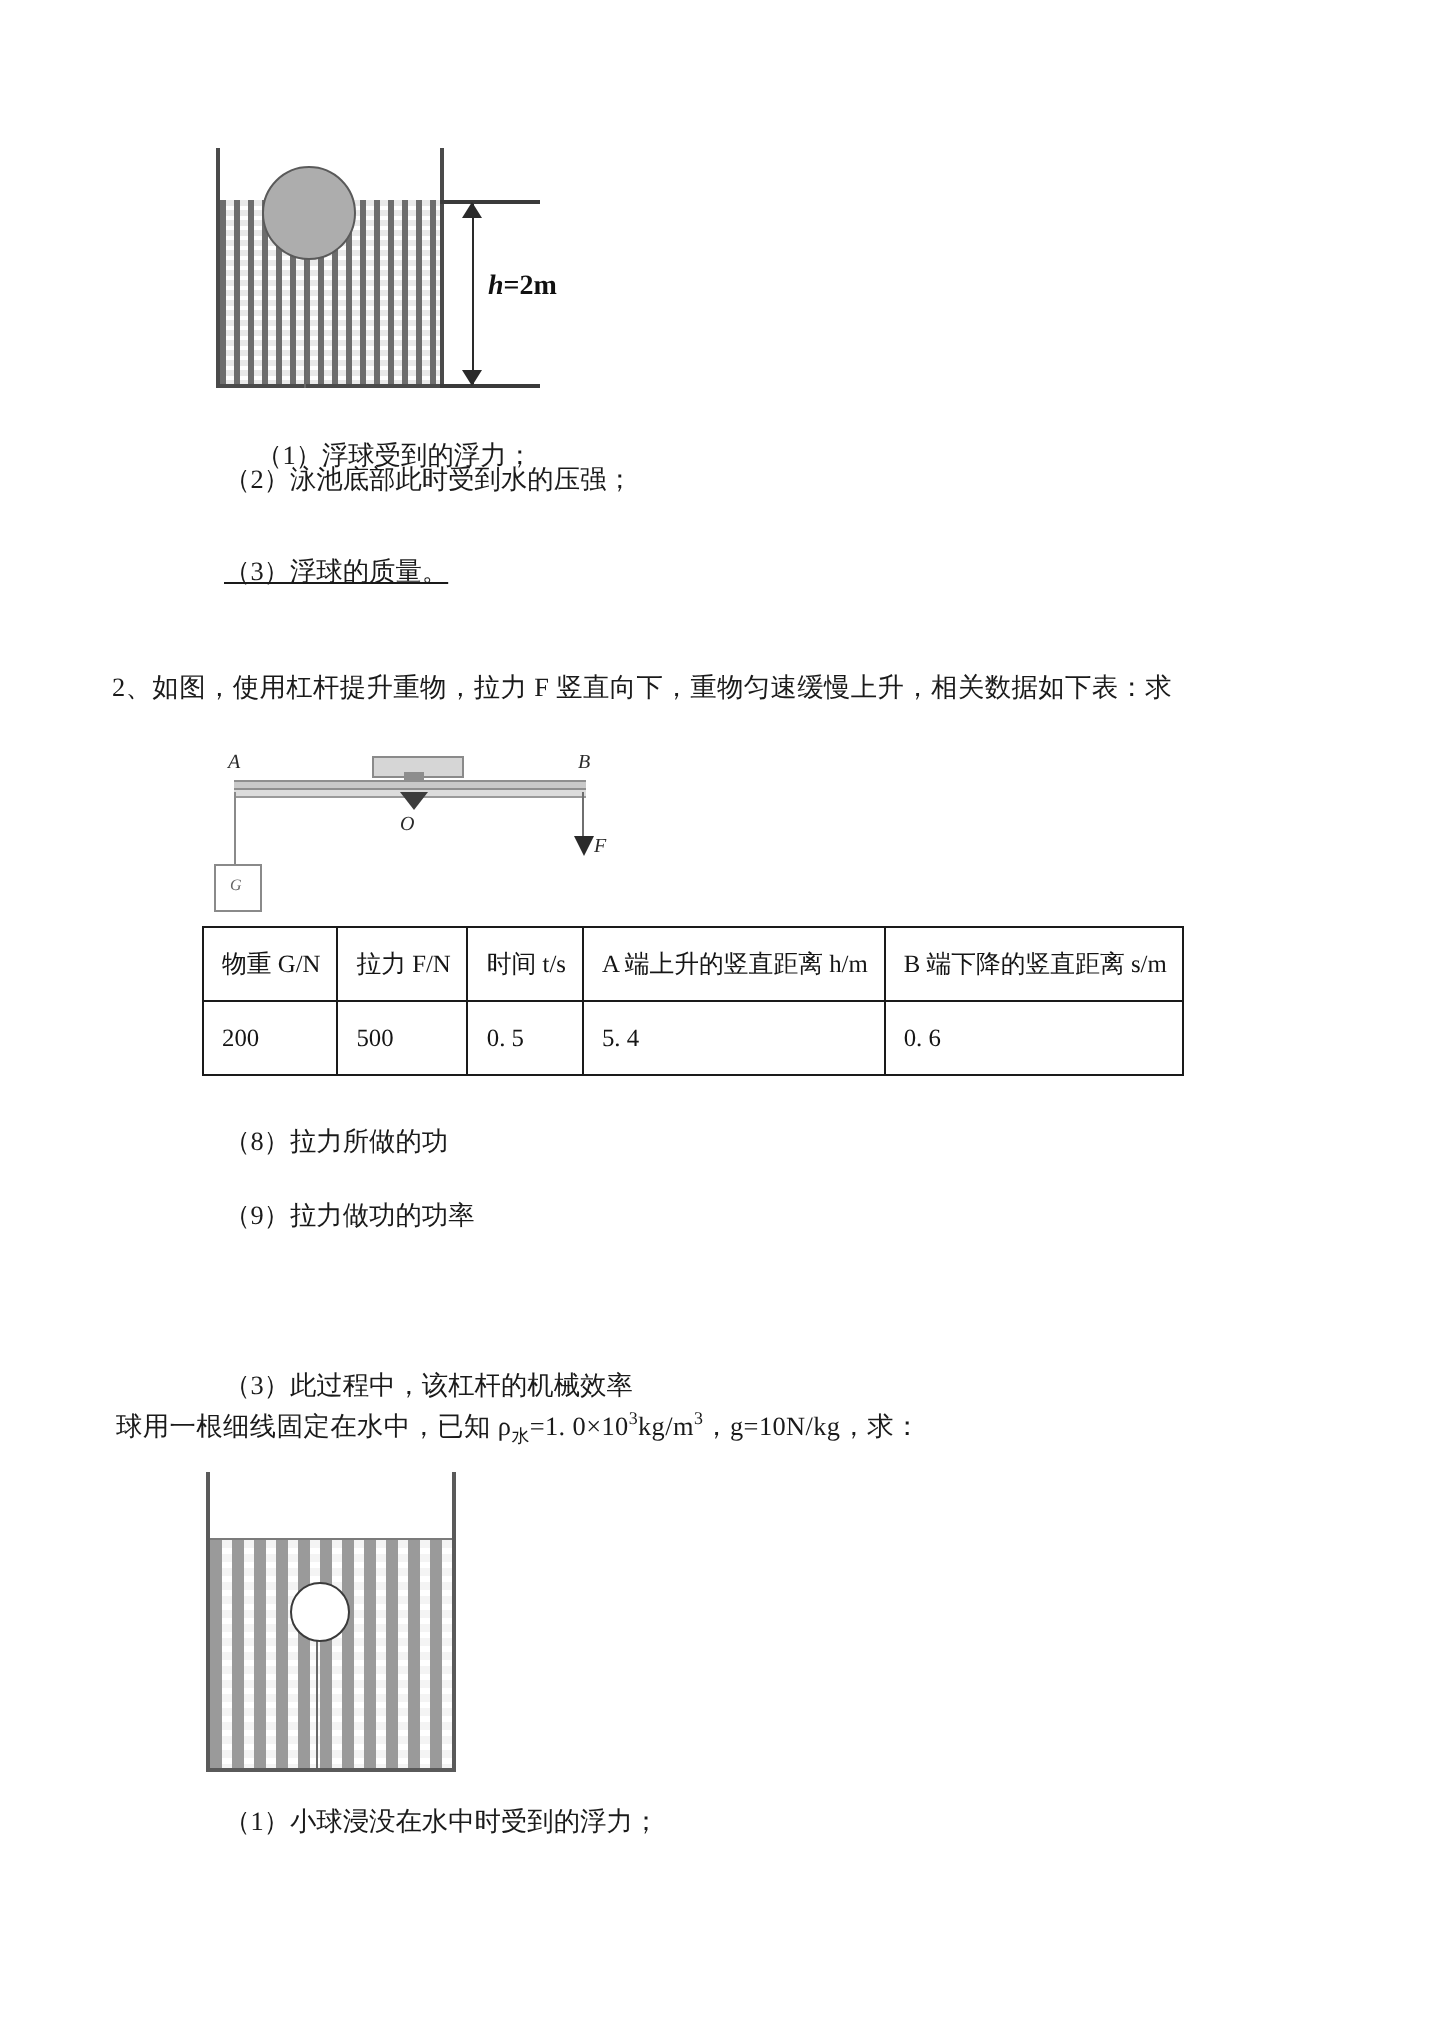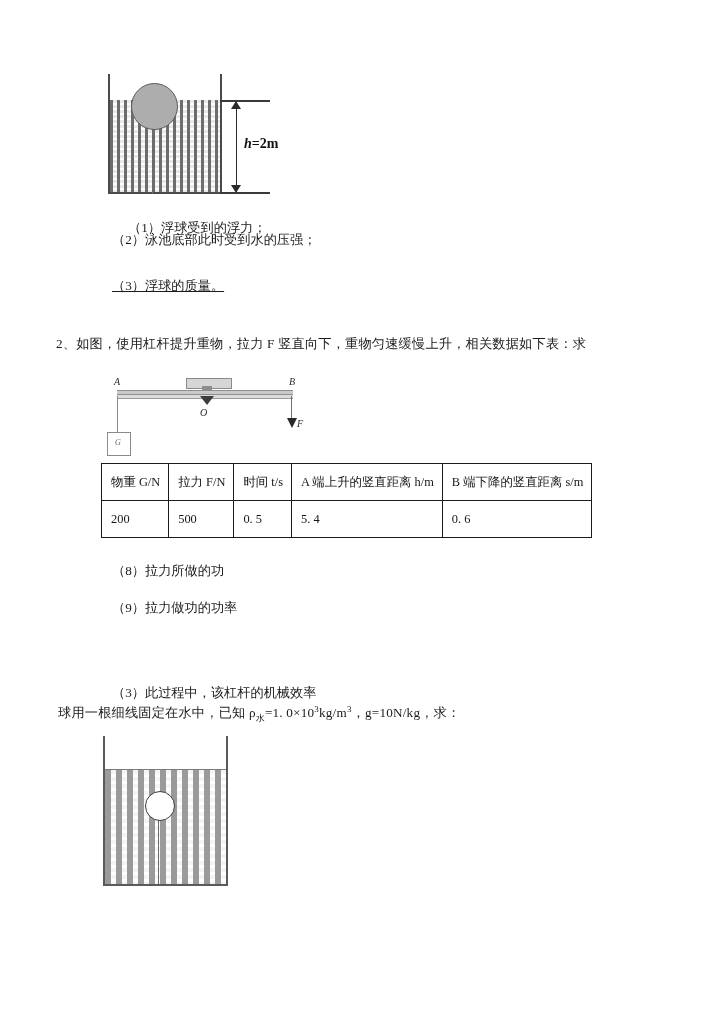--- a/index.html
+++ b/index.html
@@ -273,14 +273,15 @@
   <div id="fig3">
     <div class="c-left"></div>
     <div class="c-right"></div>
     <div class="c-water"></div>
     <div class="c-surface"></div>
     <div class="c-string"></div>
     <div class="c-ball"></div>
     <div class="c-floor"></div>
   </div>
 
+  <div class="sub-item" style="left:112px; top:901px;">（1）小球浸没在水中时受到的浮力；</div>
 
 </div>
 
 </body></html>

